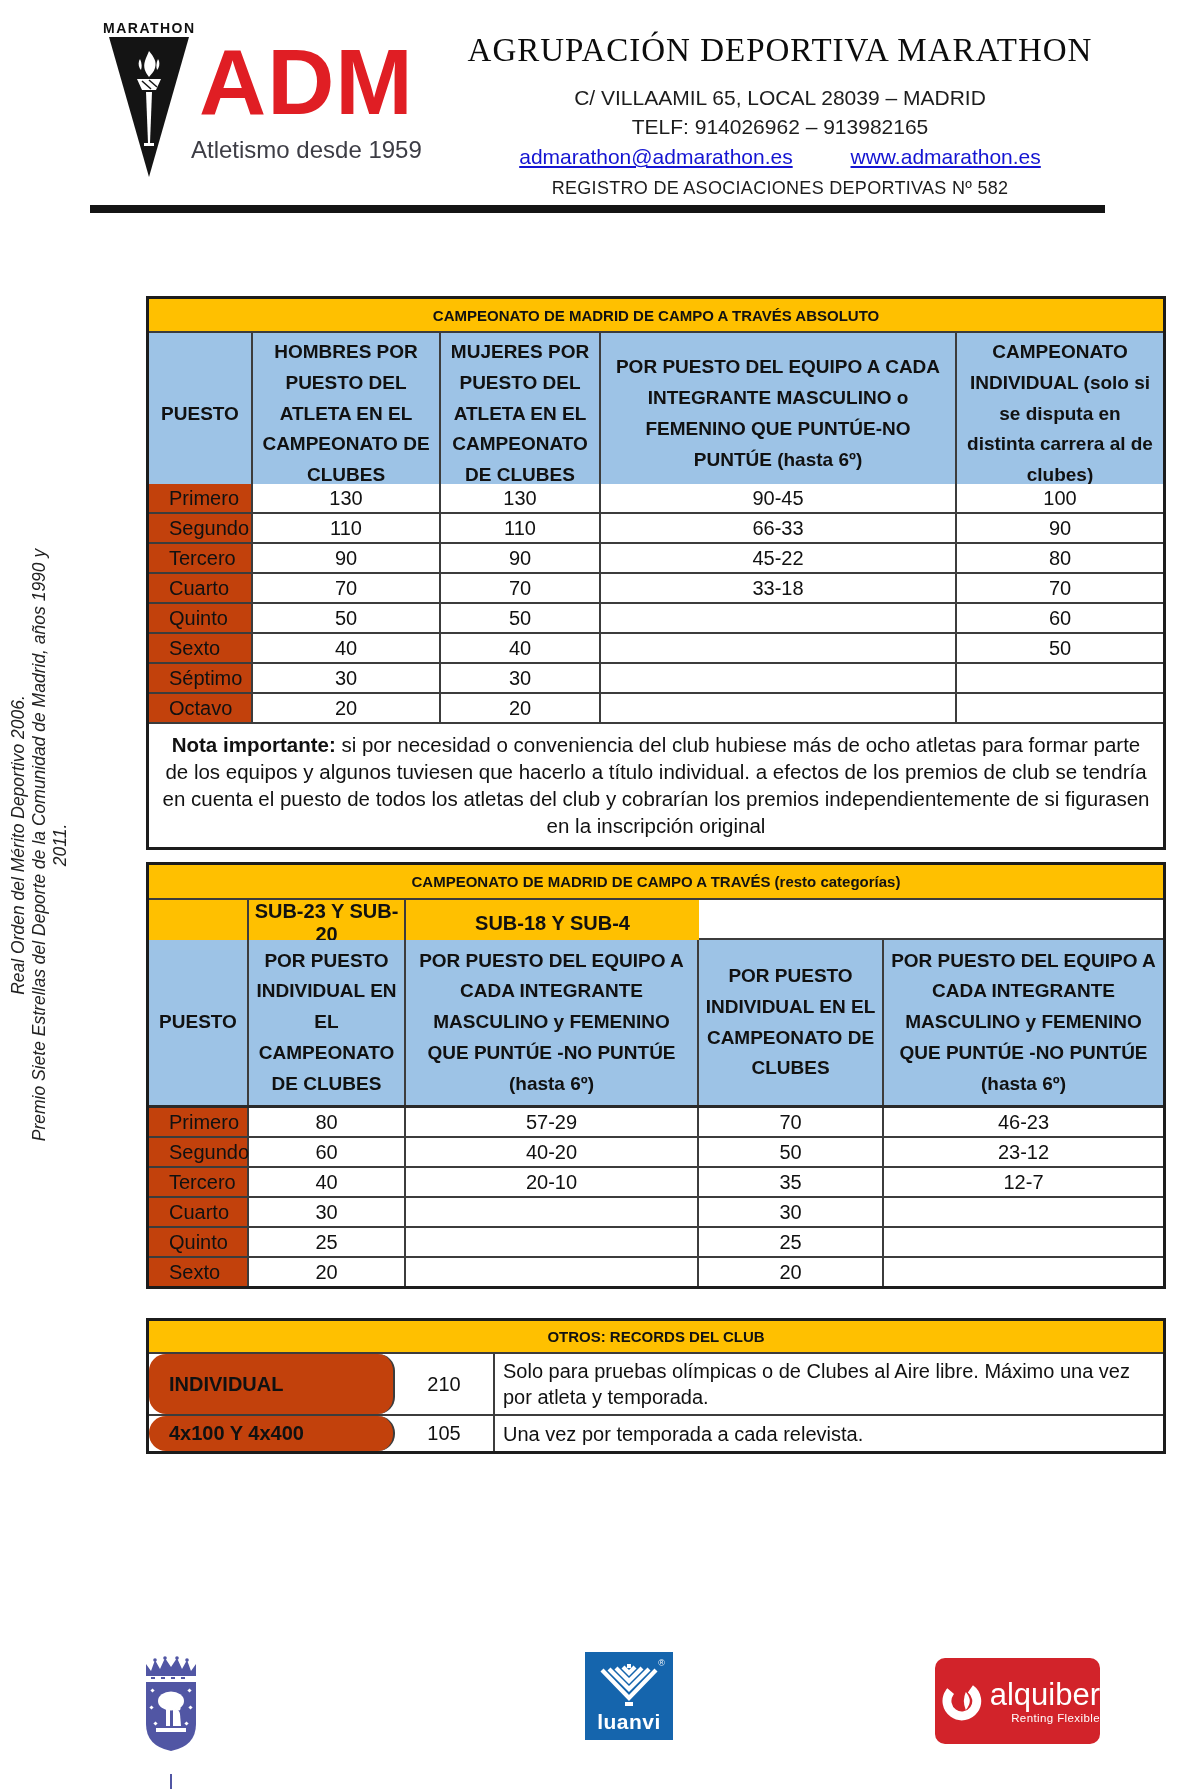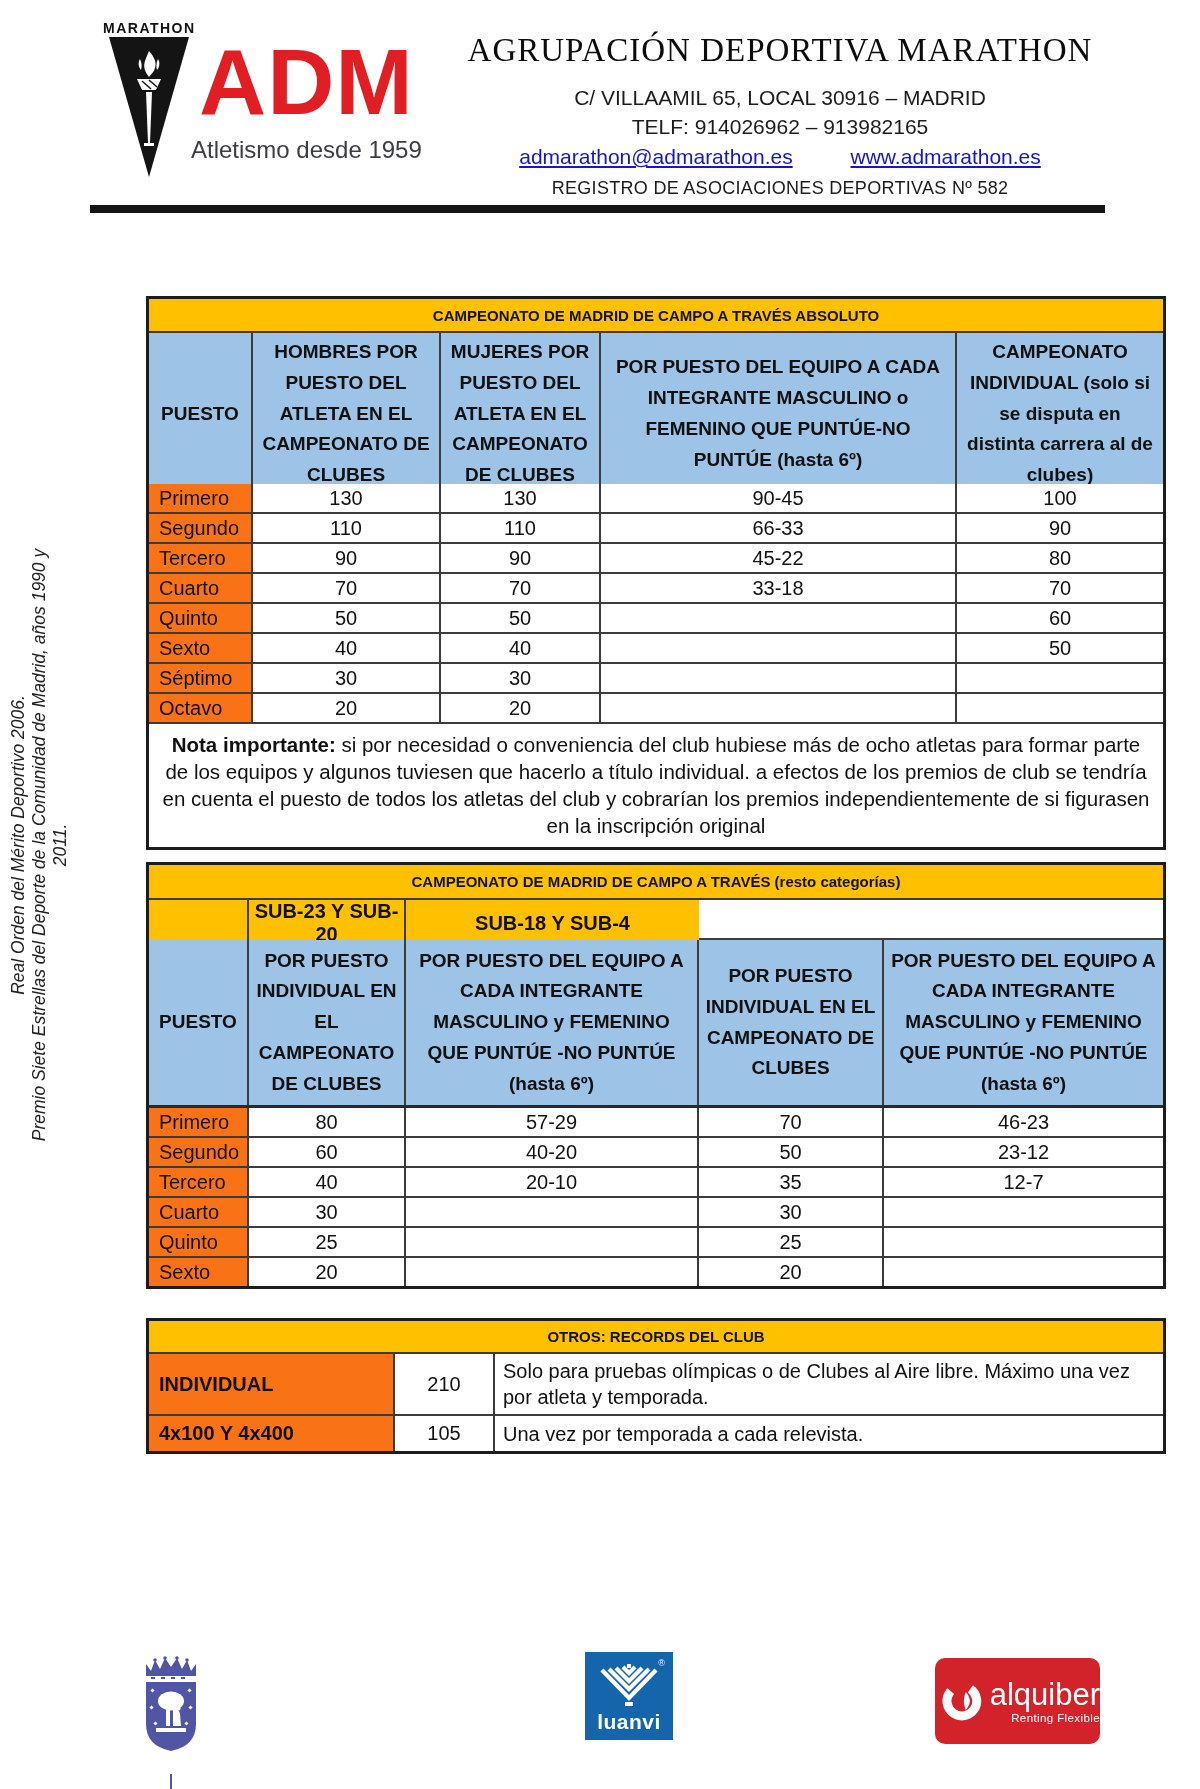--- a/index.html
+++ b/index.html
@@ -33,21 +33,21 @@
   
   .t{position:absolute;left:146px;width:1020px;border:3px solid #1c1c1c;box-sizing:border-box;background:#fff;}
   .t .ttl{background:#FFC000;border-bottom:2px solid #3c3c3c;display:flex;align-items:center;justify-content:center;
           font-weight:bold;font-size:15px;text-align:center;}
   .row{display:grid;border-bottom:2px solid #3c3c3c;}
   .row.last{border-bottom:none;}
   .td{border-right:2px solid #3c3c3c;display:flex;align-items:center;justify-content:center;
       box-sizing:border-box;font-size:20px;text-align:center;background:#fff;}
   .td:last-child{border-right:none;}
   .td.hd{background:#9DC3E6;font-weight:bold;font-size:19px;line-height:1.62;padding:4px 6px;}
-  .td.lbl{background:#f97316;justify-content:flex-start;padding-left:10px;text-align:left;}
+  .td.lbl{background:#c2410c;justify-content:flex-start;padding-left:20px;text-align:left;}
   .td.grp{background:#FFC000;font-weight:bold;font-size:20px;}
   .hdr-row{border-bottom:3px solid #2a2a2a;}
 
   .t1{top:296px;}
   .t1 .ttl{height:32px;}
   .t1 .row{grid-template-columns:104px 188px 160px 356px 206px;}
   .t1 .hdr-row{height:148px;}
   .t1 .drow{height:28px;}
   .t1 .note{border-bottom:none;padding:7px 12px 8px;text-align:center;font-size:20.5px;line-height:1.32;display:block;}
 
@@ -56,21 +56,21 @@
   .t2 .subrow{grid-template-columns:100px 452px 462px;height:38px;}
   .t2 .row{grid-template-columns:100px 157px 293px 185px 279px;}
   .t2 .hdr-row{height:165px;}
   .t2 .drow{height:28px;}
 
   .t3{top:1318px;}
   .t3 .ttl{height:31px;}
   .t3 .row{grid-template-columns:246px 100px 668px;}
   .t3 .r1{height:60px;}
   .t3 .r2{height:35px;}
-  .t3 .lbl{font-weight:bold;}
+  .t3 .lbl{font-weight:bold;border-radius:17px;}
   .t3 .desc{justify-content:flex-start;text-align:left;padding:2px 8px;line-height:1.3;}
 
   
   .footer{position:absolute;left:0;top:1648px;width:1200px;height:130px;}
   .madrid-group{position:absolute;left:55px;top:8px;display:flex;align-items:center;gap:22px;flex-direction:column;}
   .m-divider{width:2px;height:74px;background:#5156A4;}
   .clubes-panel{display:flex;align-items:flex-end;gap:10px;background:#F2F1F9;padding:2px 8px 2px 4px;}
   .clubes-text{font-size:16.5px;font-weight:bold;color:#5156A4;line-height:1.2;letter-spacing:0.4px;margin-bottom:10px;}
 
   .luanvi{position:absolute;left:585px;top:4px;width:88px;height:88px;background:#1565AD;
@@ -103,21 +103,21 @@
       <line x1="46" y1="43" x2="54" y2="50" stroke="#141414" stroke-width="1.5"></line>
       <polygon points="43,55 49,55 47,106 45,106" fill="#fff"></polygon>
       <rect x="41" y="106" width="10" height="3" fill="#fff"></rect>
     </svg>
     <div class="adm-word">ADM</div>
     <div class="adm-tagline">Atletismo desde 1959</div>
   </div>
 
   <div class="org-block">
     <div class="org-title">AGRUPACIÓN DEPORTIVA MARATHON</div>
-    <div class="org-line first">C/ VILLAAMIL 65, LOCAL 30916 – MADRID</div>
+    <div class="org-line first">C/ VILLAAMIL 65, LOCAL 28039 – MADRID</div>
     <div class="org-line">TELF: 914026962 – 913982165</div>
     <div class="org-links">
       <a href="#">admarathon@admarathon.es</a>
       <a href="#">www.admarathon.es</a>
     </div>
     <div class="org-registry">REGISTRO DE ASOCIACIONES DEPORTIVAS Nº 582</div>
   </div>
 
   <div class="black-rule"></div>
 

